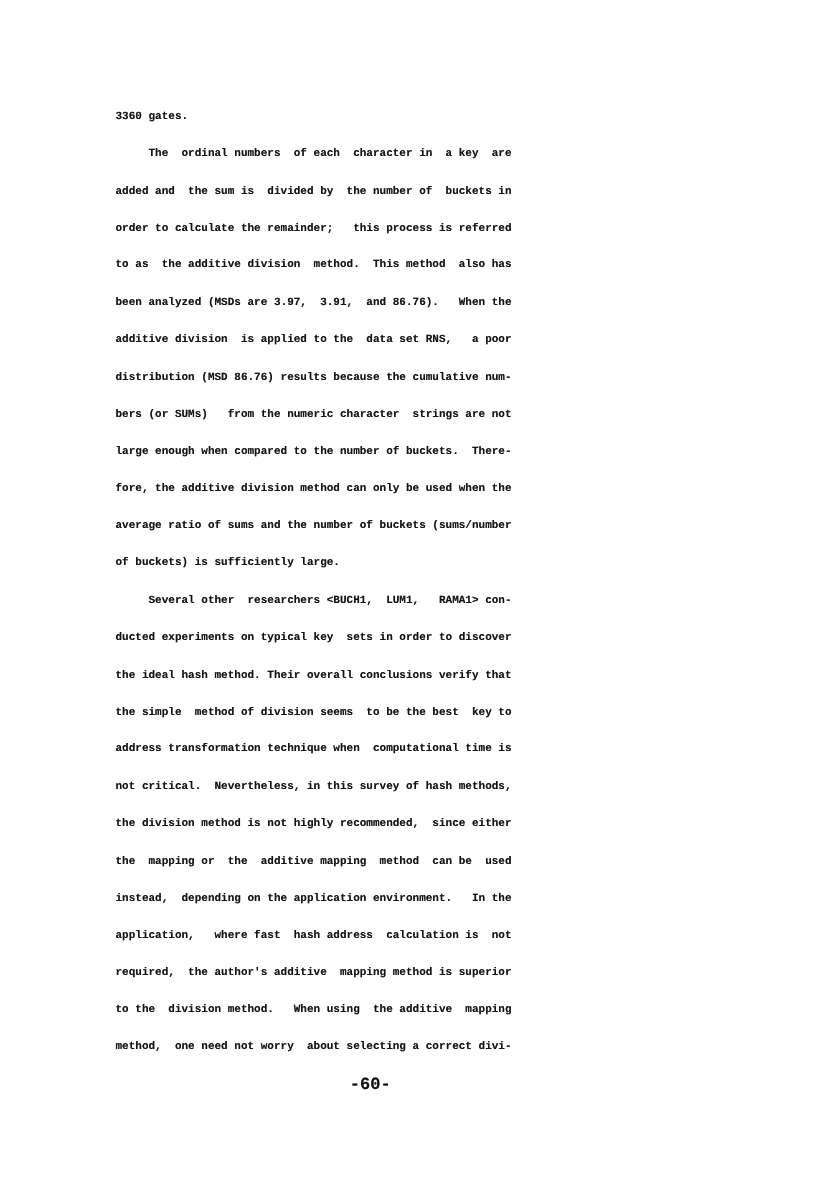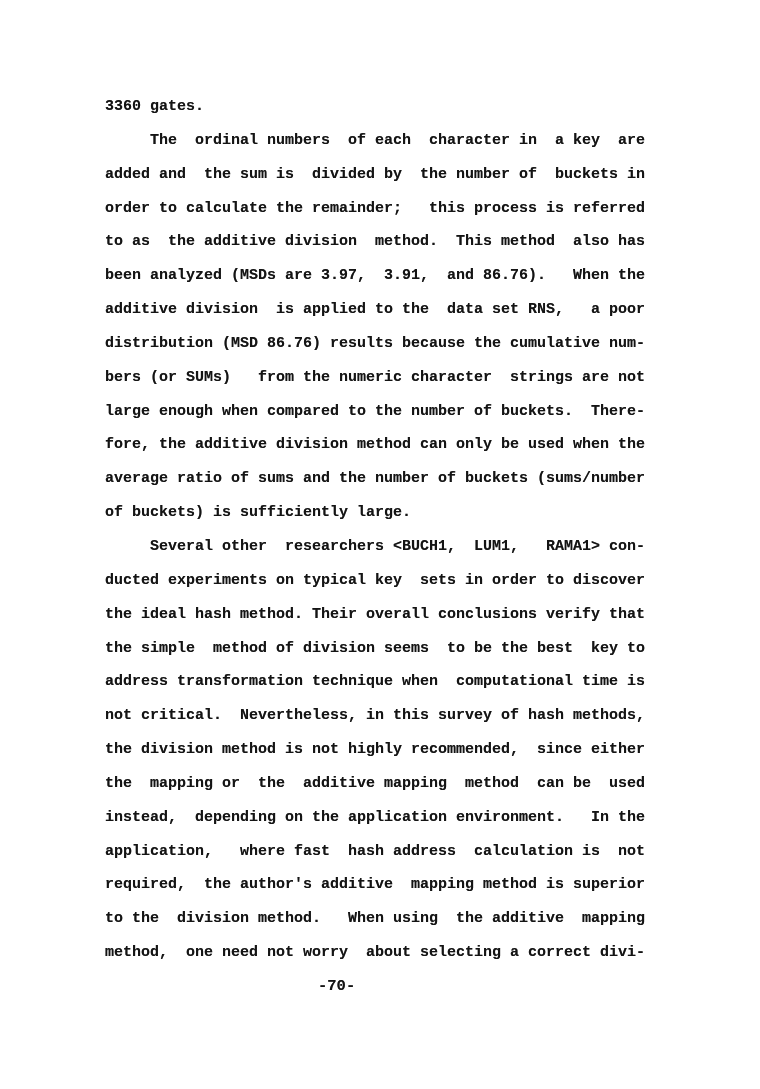--- a/index.html
+++ b/index.html
@@ -13,21 +13,21 @@
     height: 1089px;
     background: #ffffff;
     overflow: hidden;
     font-family: "Liberation Mono", "DejaVu Sans Mono", monospace;
   }
   .body-text {
     position: absolute;
     left: 105px;
     top: 90px;
     width: 580px;
-    font-size: 15px;
+    font-size: 10px;
     font-weight: 700;
     line-height: 33.85px;
     letter-spacing: 0;
     color: #141414;
     white-space: pre;
     text-shadow: 0 0 0.4px rgba(20,20,20,0.55);
   }
   .page-number {
     position: absolute;
     left: 318px;
@@ -63,14 +63,14 @@
 the simple  method of division seems  to be the best  key to
 address transformation technique when  computational time is
 not critical.  Nevertheless, in this survey of hash methods,
 the division method is not highly recommended,  since either
 the  mapping or  the  additive mapping  method  can be  used
 instead,  depending on the application environment.   In the
 application,   where fast  hash address  calculation is  not
 required,  the author's additive  mapping method is superior
 to the  division method.   When using  the additive  mapping
 method,  one need not worry  about selecting a correct divi-</div>
-  <div class="page-number">-70-</div>
+  <div class="page-number">-60-</div>
 </div>
 
 </body></html>

